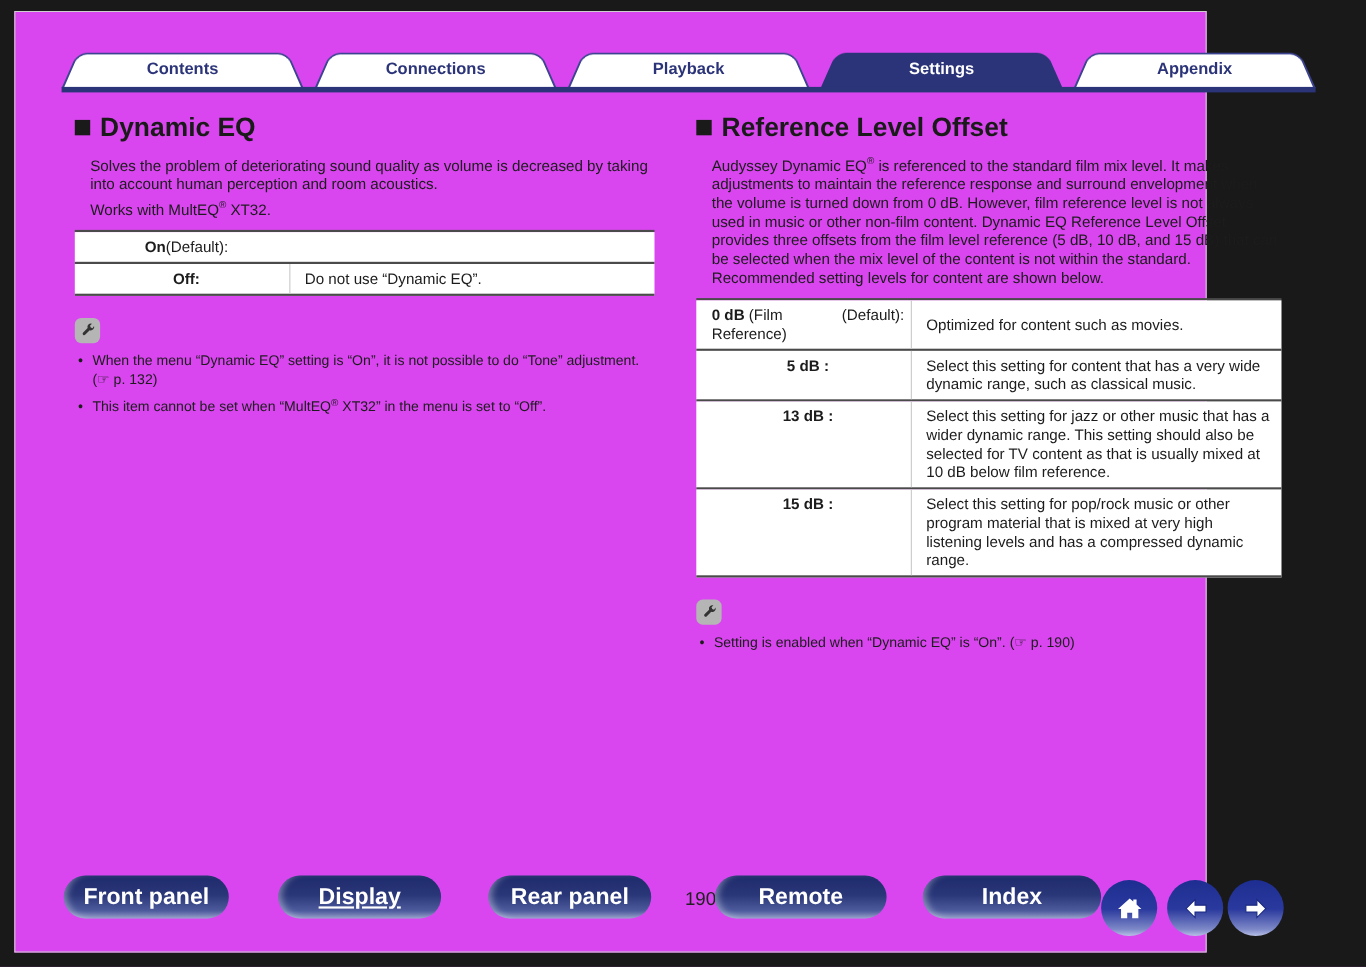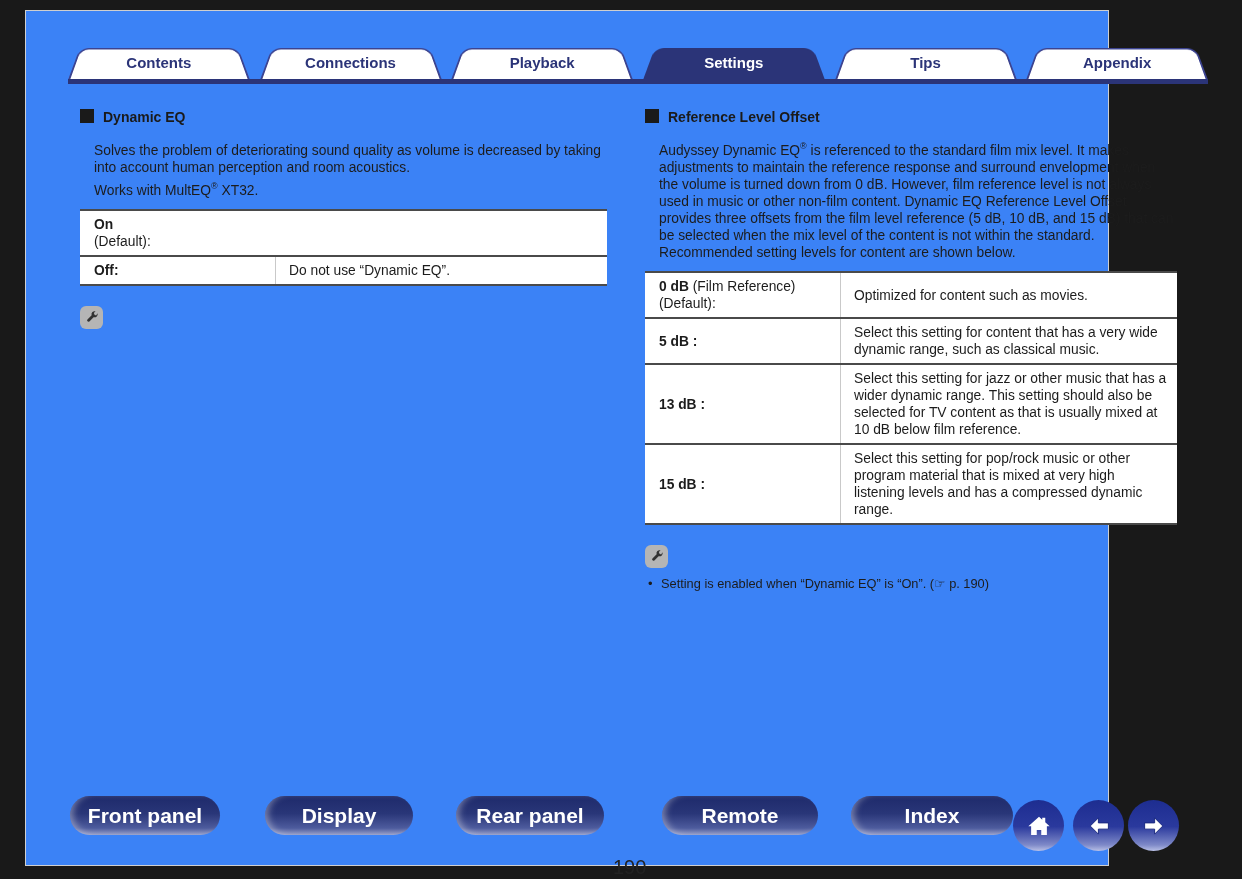--- a/index.html
+++ b/index.html
@@ -3,52 +3,52 @@
 <meta charset="utf-8">
 <style>
   html,body{margin:0;padding:0;}
   body{
     width:1242px;height:879px;overflow:hidden;position:relative;
     background:#191919;
     font-family:"Liberation Sans", sans-serif;
     -webkit-font-smoothing:antialiased;
   }
   .page{
-    position:absolute;left:25px;top:10px;width:1084px;height:856px;
-    background:#3b82f6;box-shadow:0 0 0 1px #cfcfcf inset;
+    position:absolute;left:13px;top:10px;width:1084px;height:856px;
+    background:#d946ef;box-shadow:0 0 0 1px #cfcfcf inset;
   }
   
   .tabs-row{position:absolute;left:43px;top:33px;width:1140px;height:37px;display:flex;gap:10px;}
   .tab{flex:1;position:relative;height:37px;cursor:pointer;}
   .tab-shape{
     position:absolute;inset:0;background:#fff;
     border:2px solid #3c4390;border-bottom:none;border-radius:11px 11px 0 0;
     transform:perspective(26px) rotateX(6deg);transform-origin:50% 100%;
   }
   .tab.active .tab-shape{background:#2b3478;border-color:#2b3478;}
   .tab-label{
     position:absolute;inset:0;display:flex;align-items:center;justify-content:center;
     font-weight:bold;font-size:15px;color:#2b3478;padding-top:2px;
   }
   .tab.active .tab-label{color:#fff;}
   .tabs-underline{position:absolute;left:43px;top:69px;width:1140px;height:5px;background:#2b3478;}
   
   .col{position:absolute;top:95px;color:#1c1c1c;font-size:13.8px;line-height:17px;}
   .col-left{left:55px;width:527px;}
   .col-right{left:620px;width:532px;}
-  .sec-title{display:flex;align-items:center;gap:9px;margin:0 0 13px 0;font-size:14px;line-height:24px;color:#1a1a1a;}
+  .sec-title{display:flex;align-items:center;gap:9px;margin:0 0 13px 0;font-size:24px;line-height:24px;color:#1a1a1a;}
   .sec-title .sq{width:14px;height:14px;background:#1a1a1a;flex:0 0 auto;margin-top:-2px;}
   .body-text{margin:0 0 6px 14px;}
   sup{font-size:9px;line-height:0;vertical-align:super;}
   
   .spec-table{border-top:2px solid #4a4a4a;margin-top:10px;width:100%;}
   .spec-row{display:flex;border-bottom:2px solid #4a4a4a;background:#fff;}
   .cell-label{
     flex:0 0 195px;padding:5px 6px 5px 14px;box-sizing:border-box;
-    display:flex;flex-direction:column;justify-content:center;
+    display:flex;flex-direction:row;justify-content:center;
   }
   .cell-desc{
     flex:1;border-left:1px solid #c9c9c9;padding:5px 8px 5px 13px;box-sizing:border-box;
     display:flex;flex-direction:column;justify-content:center;
   }
   .b{font-weight:bold;}
   
   .note-icon{
     width:23px;height:23px;border-radius:6px;background:#b5b5b5;
     display:flex;align-items:center;justify-content:center;margin:20px 0 8px 0;
@@ -57,21 +57,21 @@
   .notes li{position:relative;padding-left:16px;margin-bottom:9px;}
   .notes li::before{content:"•";position:absolute;left:3px;top:0;font-size:13px;}
   
   .footer{position:absolute;left:0;top:786px;width:1208px;height:60px;}
   .pill{
     position:absolute;height:39px;border-radius:20px;border:none;cursor:pointer;
     background:linear-gradient(180deg,#1e2a6b 0%,#293678 45%,#4d5b9d 82%,#8d97c5 100%);
     box-shadow:inset 5px -1px 7px -2px rgba(255,255,255,.38);
     color:#fff;font-weight:bold;font-size:21px;font-family:"Liberation Sans",sans-serif;
   }
-  .page-number{position:absolute;left:588px;top:12px;width:50px;text-align:left;font-size:20px;color:#222;margin-top:48px;}
+  .page-number{position:absolute;left:588px;top:12px;width:50px;text-align:right;font-size:17px;color:#222;}
   .circle-btn{
     position:absolute;top:4px;width:51px;height:51px;border-radius:50%;border:none;cursor:pointer;padding:0;
     background:linear-gradient(180deg,#1d2d90 0%,#2a399d 52%,#7e89c8 88%,#b9c0e6 100%);
     display:flex;align-items:center;justify-content:center;
   }
   .circle-btn svg{display:block;}
 </style>
 </head>
 <body>
 
@@ -86,24 +86,20 @@
       <div class="tab-shape"></div>
       <span class="tab-label">Connections</span>
     </div>
     <div class="tab">
       <div class="tab-shape"></div>
       <span class="tab-label">Playback</span>
     </div>
     <div class="tab active">
       <div class="tab-shape"></div>
       <span class="tab-label">Settings</span>
-    </div>
-    <div class="tab">
-      <div class="tab-shape"></div>
-      <span class="tab-label">Tips</span>
     </div>
     <div class="tab">
       <div class="tab-shape"></div>
       <span class="tab-label">Appendix</span>
     </div>
   </nav>
   <div class="tabs-underline"></div>
 
   <section class="col col-left">
     <h2 class="sec-title">
@@ -128,20 +124,24 @@
           <span>Do not use “Dynamic EQ”.</span>
         </div>
       </div>
     </div>
 
     <div class="note-icon">
       <svg width="15" height="15" viewBox="0 0 24 24">
         <path fill="#333" d="M21.6 5.2a5 5 0 0 1-6.3 6.3L8.6 18.2a2.2 2.2 0 0 1-3.1-3.1l6.7-6.7a5 5 0 0 1 6.3-6.3l-2.8 2.8 1.1 2.6 2.6 1.1z"></path>
       </svg>
     </div>
+    <ul class="notes">
+      <li>When the menu “Dynamic EQ” setting is “On”, it is not possible to do “Tone” adjustment. (☞ p. 132)</li>
+      <li>This item cannot be set when “MultEQ<sup>®</sup> XT32” in the menu is set to “Off”.</li>
+    </ul>
   </section>
 
   <section class="col col-right">
     <h2 class="sec-title">
       <span class="sq"></span>
       <span>Reference Level Offset</span>
     </h2>
     <p class="body-text">Audyssey Dynamic EQ<sup>®</sup> is referenced to the standard film mix level. It makes adjustments to maintain the reference response and surround envelopment when the volume is turned down from 0 dB. However, film reference level is not always used in music or other non-film content. Dynamic EQ Reference Level Offset provides three offsets from the film level reference (5 dB, 10 dB, and 15 dB) that can be selected when the mix level of the content is not within the standard. Recommended setting levels for content are shown below.</p>
 
     <div class="spec-table">
@@ -185,21 +185,21 @@
         <path fill="#333" d="M21.6 5.2a5 5 0 0 1-6.3 6.3L8.6 18.2a2.2 2.2 0 0 1-3.1-3.1l6.7-6.7a5 5 0 0 1 6.3-6.3l-2.8 2.8 1.1 2.6 2.6 1.1z"></path>
       </svg>
     </div>
     <ul class="notes">
       <li>Setting is enabled when “Dynamic EQ” is “On”.  (☞ p. 190)</li>
     </ul>
   </section>
 
   <div class="footer">
     <button class="pill" style="left:45px;width:150px;">Front panel</button>
-    <button class="pill" style="left:240px;width:148px;">Display</button>
+    <button class="pill" style="left:240px;width:148px;text-decoration:underline;">Display</button>
     <button class="pill" style="left:431px;width:148px;">Rear panel</button>
     <div class="page-number">190</div>
     <button class="pill" style="left:637px;width:156px;">Remote</button>
     <button class="pill" style="left:826px;width:162px;">Index</button>
 
     <button class="circle-btn" style="left:988px;">
       <span>
         <svg width="30" height="30" viewBox="0 0 24 24">
           <path fill="#fff" d="M3.5 12.2 12 4.6l2.6 2.3V5.3h2.4v3.7l3.5 3.2h-2.2v6.9h-4.5v-4h-3.6v4H5.7v-6.9z"></path>
         </svg>

